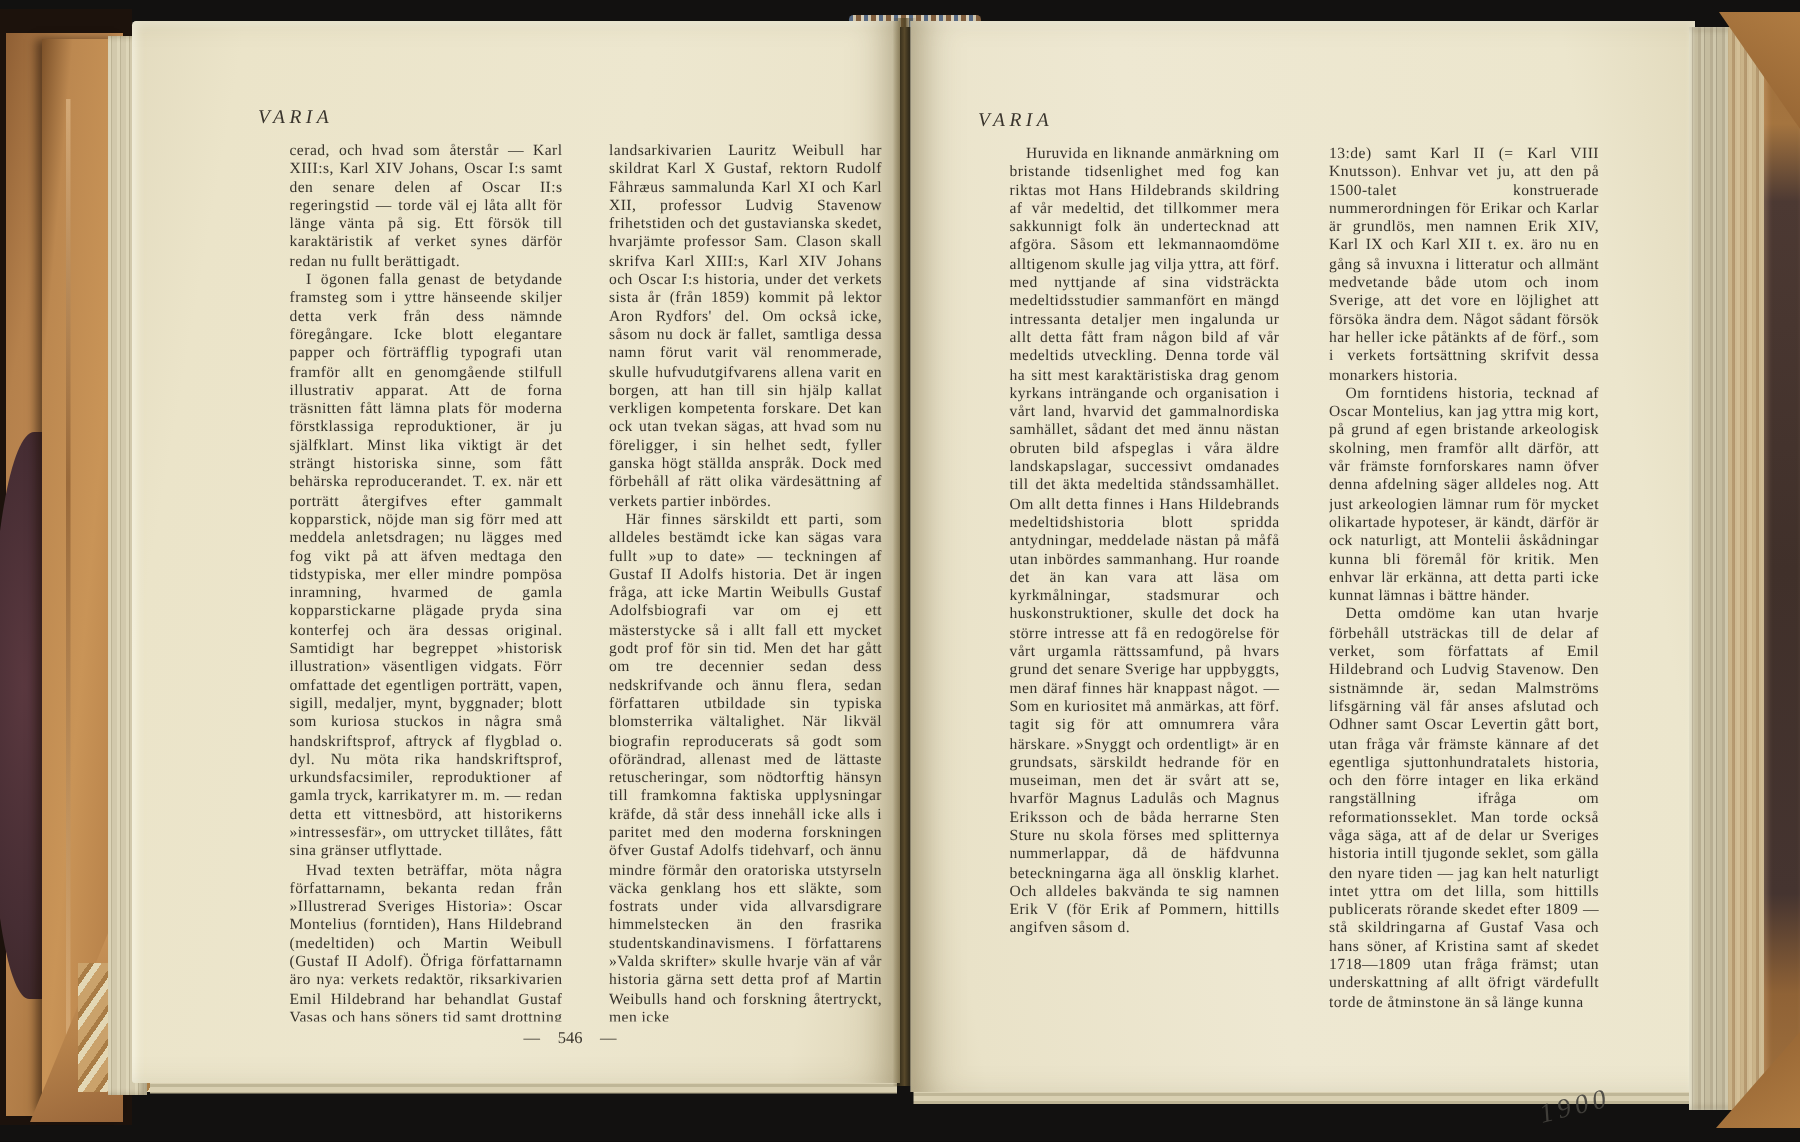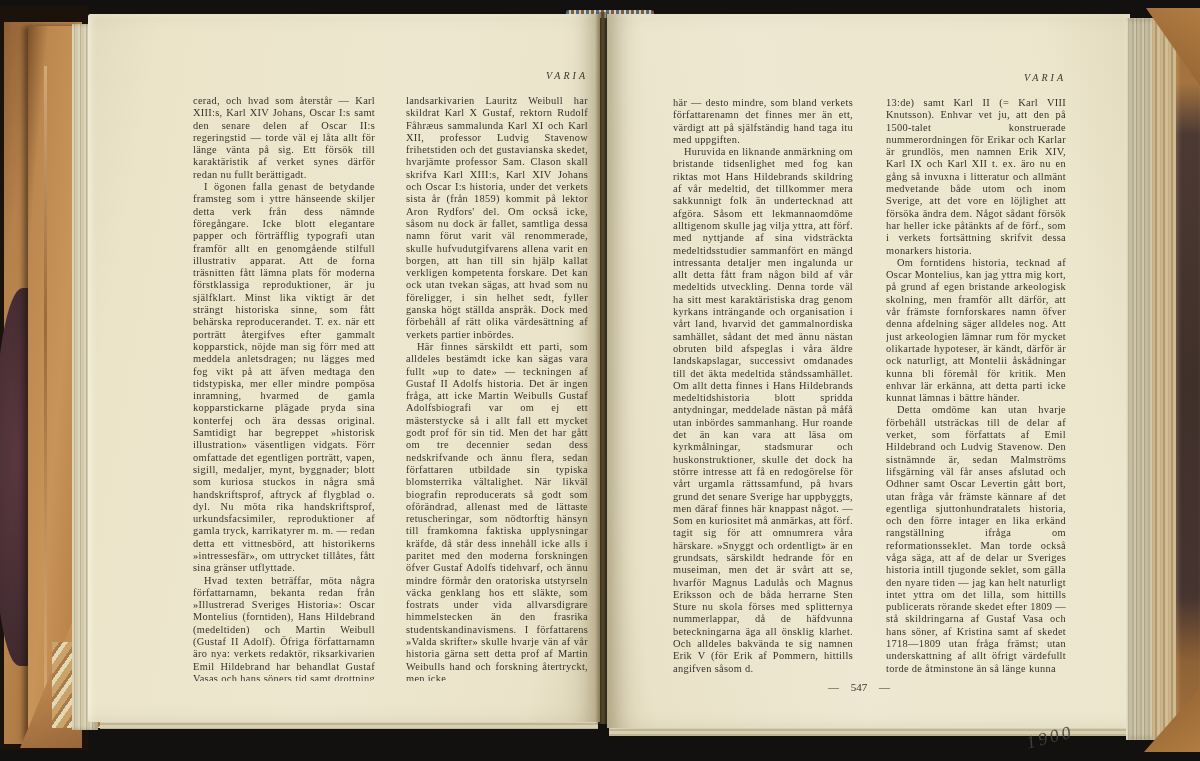--- a/index.html
+++ b/index.html
@@ -56,21 +56,21 @@
          background:linear-gradient(180deg,#9d6d3b 0%,#a4743f 10%,#4c3933 17%,#40302a 50%,#453430 79%,#8f6236 88%,#a4743f 100%);
          box-shadow:inset 2px 0 4px rgba(255,220,170,.25);}
   .corner-tr{position:absolute;left:1146px;top:8px;width:54px;height:78px;
          background:linear-gradient(210deg,#b07c42 0%,#8f5f30 100%);
          clip-path:polygon(100% 0,0 0,100% 100%);}
   .corner-br{position:absolute;left:1144px;top:688px;width:56px;height:64px;
          background:linear-gradient(330deg,#b07c42 0%,#8f5f30 100%);
          clip-path:polygon(100% 0,0 100%,100% 100%);}
 
   
-  .varia{position:absolute;text-align:right;font-style:italic;font-size:10px;
+  .varia{position:absolute;text-align:left;font-style:italic;font-size:13px;
          letter-spacing:3px;color:#3a352d;}
   .page-left .varia{left:84px;top:56px;width:416px;}
   .page-right .varia{left:45px;top:58px;width:414px;}
 
   .cols{position:absolute;display:flex;overflow:hidden;}
   .page-left .cols{left:84px;top:81px;width:416px;height:586px;gap:10px;}
   .page-right .cols{left:45px;top:83px;width:414px;height:582px;gap:12px;}
   .col{flex:1 1 0;overflow:hidden;text-align:justify;
        font-size:10.4px;line-height:12.3px;letter-spacing:0.3px;color:#36322b;margin-left:21px;}
   .col p{margin:0;text-indent:11px;}
@@ -113,38 +113,37 @@
       <div class="col">
           <p class="cont"><span>cerad, och hvad som återstår — Karl XIII:s, Karl XIV Johans, Oscar I:s samt den senare delen af Oscar II:s regeringstid — torde väl ej låta allt för länge vänta på sig. Ett försök till karaktäristik af verket synes därför redan nu fullt berättigadt.</span></p>
           <p><span>I ögonen falla genast de betydande framsteg som i yttre hänseende skiljer detta verk från dess nämnde föregångare. Icke blott elegantare papper och förträfflig typografi utan framför allt en genomgående stilfull illustrativ apparat. Att de forna träsnitten fått lämna plats för moderna förstklassiga reproduktioner, är ju själfklart. Minst lika viktigt är det strängt historiska sinne, som fått behärska reproducerandet. T. ex. när ett porträtt återgifves efter gammalt kopparstick, nöjde man sig förr med att meddela anletsdragen; nu lägges med fog vikt på att äfven medtaga den tidstypiska, mer eller mindre pompösa inramning, hvarmed de gamla kopparstickarne plägade pryda sina konterfej och ära dessas original. Samtidigt har begreppet »historisk illustration» väsentligen vidgats. Förr omfattade det egentligen porträtt, vapen, sigill, medaljer, mynt, byggnader; blott som kuriosa stuckos in några små handskriftsprof, aftryck af flygblad o. dyl. Nu möta rika handskriftsprof, urkundsfacsimiler, reproduktioner af gamla tryck, karrikatyrer m. m. — redan detta ett vittnesbörd, att historikerns »intressesfär», om uttrycket tillåtes, fått sina gränser utflyttade.</span></p>
           <p><span>Hvad texten beträffar, möta några författarnamn, bekanta redan från »Illustrerad Sveriges Historia»: Oscar Montelius (forntiden), Hans Hildebrand (medeltiden) och Martin Weibull (Gustaf II Adolf). Öfriga författarnamn äro nya: verkets redaktör, riksarkivarien Emil Hildebrand har behandlat Gustaf Vasas och hans söners tid samt drottning Kristinas;</span></p>
         </div>
       <div class="col">
           <p class="cont"><span>landsarkivarien Lauritz Weibull har skildrat Karl X Gustaf, rektorn Rudolf Fåhræus sammalunda Karl XI och Karl XII, professor Ludvig Stavenow frihetstiden och det gustavianska skedet, hvarjämte professor Sam. Clason skall skrifva Karl XIII:s, Karl XIV Johans och Oscar I:s historia, under det verkets sista år (från 1859) kommit på lektor Aron Rydfors' del. Om också icke, såsom nu dock är fallet, samtliga dessa namn förut varit väl renommerade, skulle hufvudutgifvarens allena varit en borgen, att han till sin hjälp kallat verkligen kompetenta forskare. Det kan ock utan tvekan sägas, att hvad som nu föreligger, i sin helhet sedt, fyller ganska högt ställda anspråk. Dock med förbehåll af rätt olika värdesättning af verkets partier inbördes.</span></p>
           <p><span>Här finnes särskildt ett parti, som alldeles bestämdt icke kan sägas vara fullt »up to date» — teckningen af Gustaf II Adolfs historia. Det är ingen fråga, att icke Martin Weibulls Gustaf Adolfsbiografi var om ej ett mästerstycke så i allt fall ett mycket godt prof för sin tid. Men det har gått om tre decennier sedan dess nedskrifvande och ännu flera, sedan författaren utbildade sin typiska blomsterrika vältalighet. När likväl biografin reproducerats så godt som oförändrad, allenast med de lättaste retuscheringar, som nödtorftig hänsyn till framkomna faktiska upplysningar kräfde, då står dess innehåll icke alls i paritet med den moderna forskningen öfver Gustaf Adolfs tidehvarf, och ännu mindre förmår den oratoriska utstyrseln väcka genklang hos ett släkte, som fostrats under vida allvarsdigrare himmelstecken än den frasrika studentskandinavismens. I författarens »Valda skrifter» skulle hvarje vän af vår historia gärna sett detta prof af Martin Weibulls hand och forskning återtryckt, men icke</span></p>
         </div>
     </div>
+    <div class="pagenum">— 546 —</div>
   </div>
 
   <div class="spine"></div>
 
   <div class="page page-right">
     <div class="varia">VARIA</div>
     <div class="cols">
       <div class="col">
-          <p class="cont"><span>här — desto mindre, som bland verkets författarenamn det finnes mer än ett, värdigt att på själfständig hand taga itu med uppgiften.</span></p>
           <p><span>Huruvida en liknande anmärkning om bristande tidsenlighet med fog kan riktas mot Hans Hildebrands skildring af vår medeltid, det tillkommer mera sakkunnigt folk än undertecknad att afgöra. Såsom ett lekmannaomdöme alltigenom skulle jag vilja yttra, att förf. med nyttjande af sina vidsträckta medeltidsstudier sammanfört en mängd intressanta detaljer men ingalunda ur allt detta fått fram någon bild af vår medeltids utveckling. Denna torde väl ha sitt mest karaktäristiska drag genom kyrkans inträngande och organisation i vårt land, hvarvid det gammalnordiska samhället, sådant det med ännu nästan obruten bild afspeglas i våra äldre landskapslagar, successivt omdanades till det äkta medeltida ståndssamhället. Om allt detta finnes i Hans Hildebrands medeltidshistoria blott spridda antydningar, meddelade nästan på måfå utan inbördes sammanhang. Hur roande det än kan vara att läsa om kyrkmålningar, stadsmurar och huskonstruktioner, skulle det dock ha större intresse att få en redogörelse för vårt urgamla rättssamfund, på hvars grund det senare Sverige har uppbyggts, men däraf finnes här knappast något. — Som en kuriositet må anmärkas, att förf. tagit sig för att omnumrera våra härskare. »Snyggt och ordentligt» är en grundsats, särskildt hedrande för en museiman, men det är svårt att se, hvarför Magnus Ladulås och Magnus Eriksson och de båda herrarne Sten Sture nu skola förses med splitternya nummerlappar, då de häfdvunna beteckningarna äga all önsklig klarhet. Och alldeles bakvända te sig namnen Erik V (för Erik af Pommern, hittills angifven såsom d.</span></p>
         </div>
       <div class="col">
           <p class="cont"><span>13:de) samt Karl II (= Karl VIII Knutsson). Enhvar vet ju, att den på 1500-talet konstruerade nummerordningen för Erikar och Karlar är grundlös, men namnen Erik XIV, Karl IX och Karl XII t. ex. äro nu en gång så invuxna i litteratur och allmänt medvetande både utom och inom Sverige, att det vore en löjlighet att försöka ändra dem. Något sådant försök har heller icke påtänkts af de förf., som i verkets fortsättning skrifvit dessa monarkers historia.</span></p>
           <p><span>Om forntidens historia, tecknad af Oscar Montelius, kan jag yttra mig kort, på grund af egen bristande arkeologisk skolning, men framför allt därför, att vår främste fornforskares namn öfver denna afdelning säger alldeles nog. Att just arkeologien lämnar rum för mycket olikartade hypoteser, är kändt, därför är ock naturligt, att Montelii åskådningar kunna bli föremål för kritik. Men enhvar lär erkänna, att detta parti icke kunnat lämnas i bättre händer.</span></p>
           <p><span>Detta omdöme kan utan hvarje förbehåll utsträckas till de delar af verket, som författats af Emil Hildebrand och Ludvig Stavenow. Den sistnämnde är, sedan Malmströms lifsgärning väl får anses afslutad och Odhner samt Oscar Levertin gått bort, utan fråga vår främste kännare af det egentliga sjuttonhundratalets historia, och den förre intager en lika erkänd rangställning ifråga om reformationsseklet. Man torde också våga säga, att af de delar ur </span><span class="it">Sveriges historia intill tjugonde seklet,</span><span> som gälla den nyare tiden — jag kan helt naturligt intet yttra om det lilla, som hittills publicerats rörande skedet efter 1809 — stå skildringarna af Gustaf Vasa och hans söner, af Kristina samt af skedet 1718—1809 utan fråga främst; utan underskattning af allt öfrigt värdefullt torde de åtminstone än så länge kunna</span></p>
         </div>
     </div>
-    <div class="pagenum">— 547 —</div>
   </div>
 
   <div class="fore-edge"></div>
   <div class="fore-edge-warm"></div>
   <div class="cover-right"></div>
   <div class="corner-tr"></div>
   <div class="corner-br"></div>
 
   <div class="annotation">1900</div>
 

